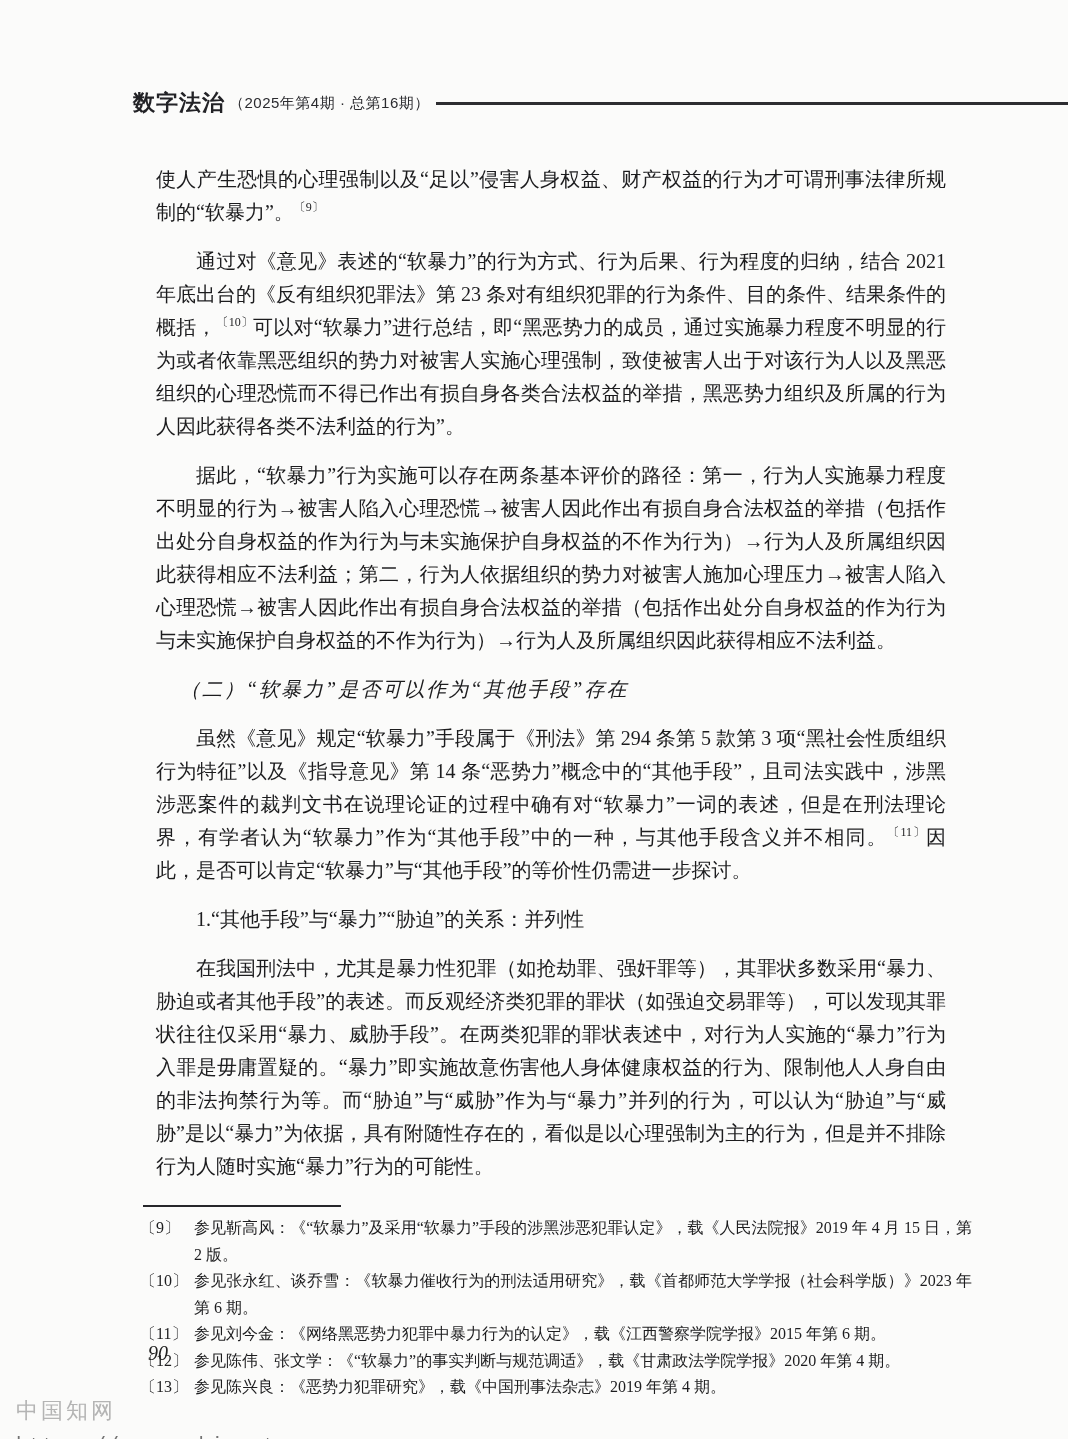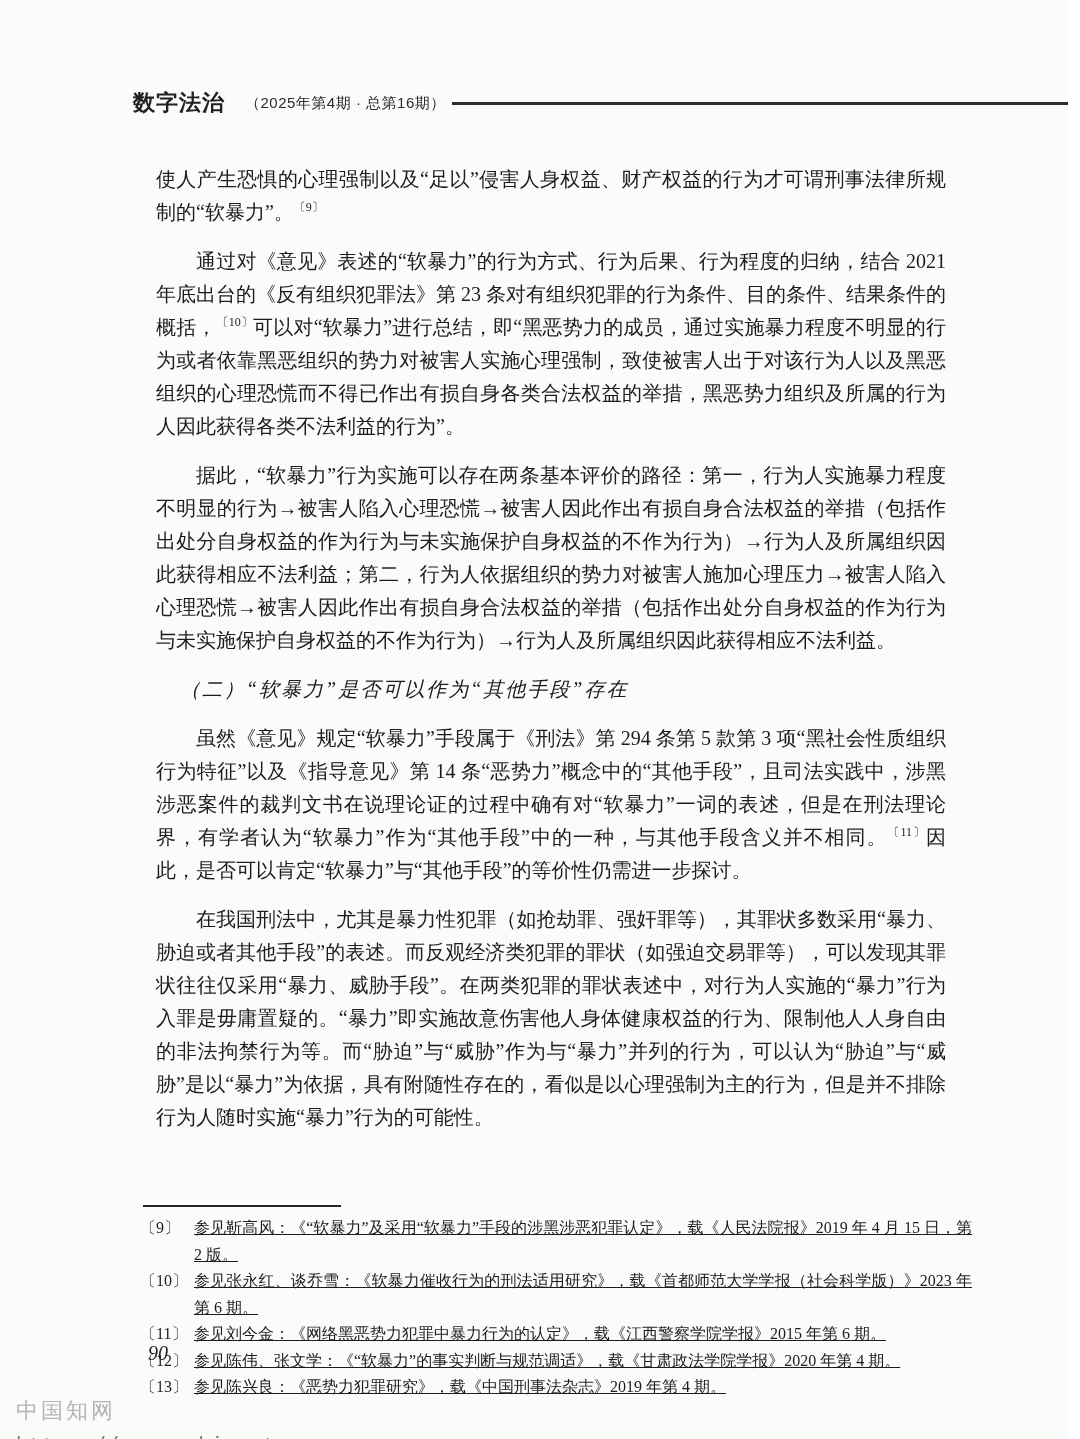--- a/index.html
+++ b/index.html
@@ -25,21 +25,21 @@
   }
   .journal-name {
     font-size: 22px;
     font-weight: bold;
     color: #222226;
     letter-spacing: 1px;
   }
   .journal-issue {
     font-size: 15px;
     color: #2b2b2f;
-    margin-left: 20px;
+    margin-left: 4px;
     letter-spacing: 0.5px;
   }
   .header-rule {
     flex: 1;
     height: 0;
     border-top: 3px solid #2d2d31;
     margin-left: 6px;
   }
   
   .article {
@@ -81,21 +81,21 @@
     top: 1215px;
     font-size: 16px;
     line-height: 26.5px;
     color: #1d1d1f;
   }
   .footnote { display: flex; margin: 0; }
   .footnote .fn-label {
     flex: 0 0 54px;
     white-space: nowrap;
   }
-  .footnote .fn-text { flex: 1; text-align: justify; text-decoration: underline; }
+  .footnote .fn-text { flex: 1; text-align: justify; }
   
   .page-number {
     position: absolute;
     left: 148px;
     top: 1342px;
     font-size: 20px;
     color: #222;
     font-style: italic;
   }
   .watermark {
@@ -131,20 +131,21 @@
     <span class="journal-issue">（2025年第4期 · 总第16期）</span>
     <span class="header-rule"></span>
   </header>
 
   <main class="article" id="article-body">
       <p class="para normal">使人产生恐惧的心理强制以及“足以”侵害人身权益、财产权益的行为才可谓刑事法律所规制的“软暴力”。<sup class="fnref">〔9〕</sup></p>
       <p class="para normal indent">通过对《意见》表述的“软暴力”的行为方式、行为后果、行为程度的归纳，结合 2021 年底出台的《反有组织犯罪法》第 23 条对有组织犯罪的行为条件、目的条件、结果条件的概括，<sup class="fnref">〔10〕</sup>可以对“软暴力”进行总结，即“黑恶势力的成员，通过实施暴力程度不明显的行为或者依靠黑恶组织的势力对被害人实施心理强制，致使被害人出于对该行为人以及黑恶组织的心理恐慌而不得已作出有损自身各类合法权益的举措，黑恶势力组织及所属的行为人因此获得各类不法利益的行为”。</p>
       <p class="para normal indent">据此，“软暴力”行为实施可以存在两条基本评价的路径：第一，行为人实施暴力程度不明显的行为→被害人陷入心理恐慌→被害人因此作出有损自身合法权益的举措（包括作出处分自身权益的作为行为与未实施保护自身权益的不作为行为）→行为人及所属组织因此获得相应不法利益；第二，行为人依据组织的势力对被害人施加心理压力→被害人陷入心理恐慌→被害人因此作出有损自身合法权益的举措（包括作出处分自身权益的作为行为与未实施保护自身权益的不作为行为）→行为人及所属组织因此获得相应不法利益。</p>
       <p class="para subheading indent">（二）“软暴力”是否可以作为“其他手段”存在</p>
       <p class="para normal indent">虽然《意见》规定“软暴力”手段属于《刑法》第 294 条第 5 款第 3 项“黑社会性质组织行为特征”以及《指导意见》第 14 条“恶势力”概念中的“其他手段”，且司法实践中，涉黑涉恶案件的裁判文书在说理论证的过程中确有对“软暴力”一词的表述，但是在刑法理论界，有学者认为“软暴力”作为“其他手段”中的一种，与其他手段含义并不相同。<sup class="fnref">〔11〕</sup>因此，是否可以肯定“软暴力”与“其他手段”的等价性仍需进一步探讨。</p>
+      <p class="para normal indent">1.“其他手段”与“暴力”“胁迫”的关系：并列性</p>
       <p class="para normal indent">在我国刑法中，尤其是暴力性犯罪（如抢劫罪、强奸罪等），其罪状多数采用“暴力、胁迫或者其他手段”的表述。而反观经济类犯罪的罪状（如强迫交易罪等），可以发现其罪状往往仅采用“暴力、威胁手段”。在两类犯罪的罪状表述中，对行为人实施的“暴力”行为入罪是毋庸置疑的。“暴力”即实施故意伤害他人身体健康权益的行为、限制他人人身自由的非法拘禁行为等。而“胁迫”与“威胁”作为与“暴力”并列的行为，可以认为“胁迫”与“威胁”是以“暴力”为依据，具有附随性存在的，看似是以心理强制为主的行为，但是并不排除行为人随时实施“暴力”行为的可能性。</p>
     </main>
 
   <div class="footnote-sep"></div>
 
   <section class="footnotes" id="footnotes">
       <p class="footnote">
         <span class="fn-label">〔9〕</span>
         <span class="fn-text">参见靳高风：《“软暴力”及采用“软暴力”手段的涉黑涉恶犯罪认定》，载《人民法院报》2019 年 4 月 15 日，第 2 版。</span>
       </p>

